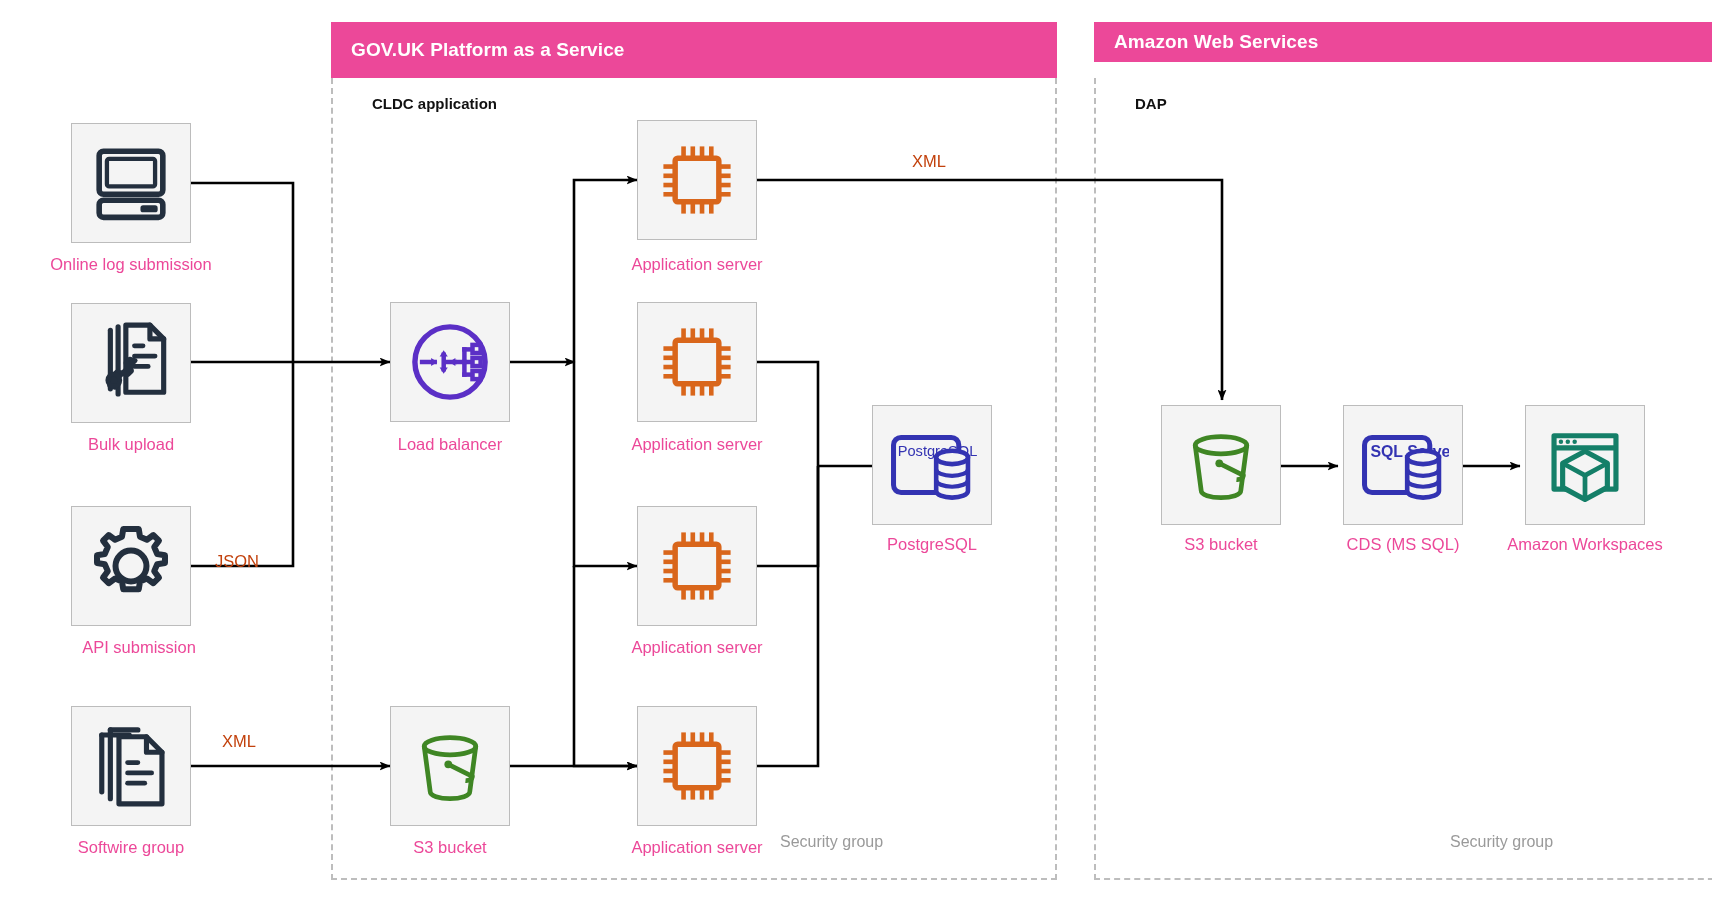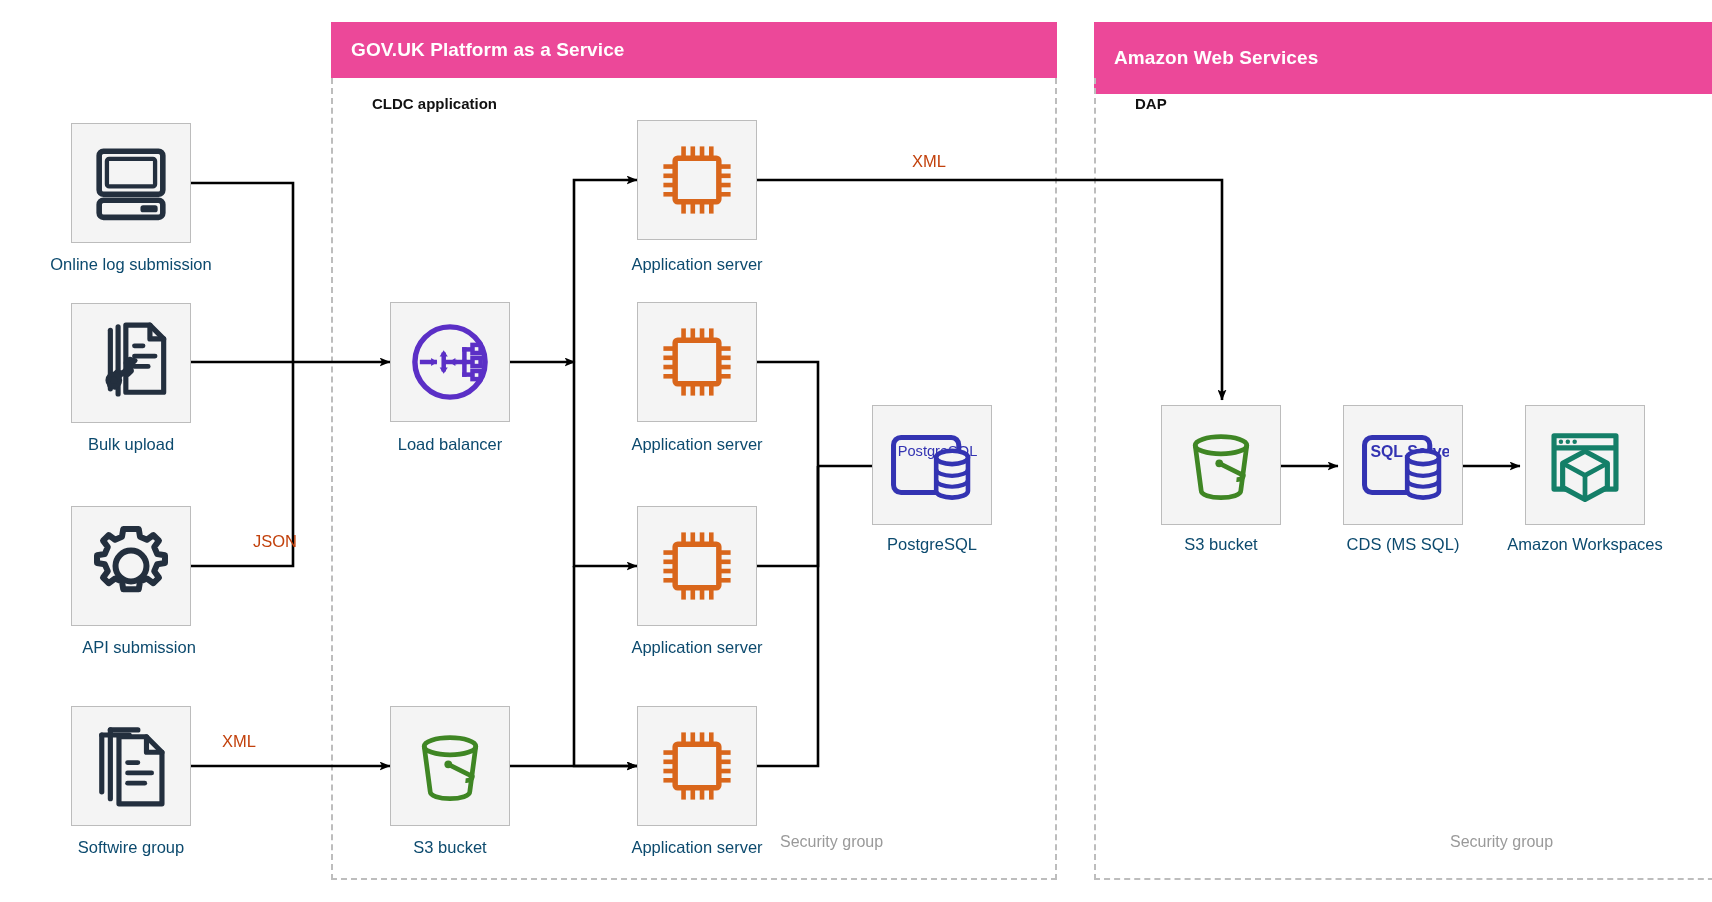--- a/index.html
+++ b/index.html
@@ -64,21 +64,21 @@
     display: flex;
     align-items: center;
     justify-content: center;
   }
   .node svg { display: block; }
   .node-label {
     position: absolute;
     width: 260px;
     text-align: center;
     font-size: 16.5px;
-    color: #0c4a6e;
+    color: #ec4899;
     white-space: nowrap;
   }
 
   
   #wires {
     position: absolute;
     left: 0; top: 0;
     width: 1712px;
     height: 902px;
     pointer-events: none;
@@ -95,21 +95,21 @@
 
 <div id="canvas">
 
   <div class="group-header" style="left:331px; top:22px; width:726px; height:56px;">
     <span>GOV.UK Platform as a Service</span>
   </div>
   <div class="group-body" style="left:331px; top:78px; width:726px; height:802px;"></div>
   <div class="group-sublabel" style="left:350px; top:95px;">CLDC application</div>
   <div class="group-footnote" style="left:780px; top:833px; width:255px;">Security group</div>
 
-  <div class="group-header" style="left:1094px; top:22px; width:618px; height:72px;">
+  <div class="group-header" style="left:1094px; top:22px; width:618px; height:40px;">
     <span>Amazon Web Services</span>
   </div>
   <div class="group-body" style="left:1094px; top:78px; width:640px; height:802px;"></div>
   <div class="group-sublabel" style="left:1113px; top:95px;">DAP</div>
   <div class="group-footnote" style="left:1450px; top:833px; width:255px;">Security group</div>
 
   <svg id="wires" viewBox="0 0 1712 902">
     <defs>
       <marker id="arrow" markerWidth="11" markerHeight="9" refX="10.5" refY="4.5" orient="auto" markerUnits="userSpaceOnUse">
         <path d="M0,0 L11,4.5 L0,9 L2.6,4.5 Z" fill="#000000"></path>
@@ -135,21 +135,21 @@
       <path d="M756,766 L818,766 L818,466"></path>
       <path d="M818,466 L928,466" marker-end="url(#arrow)"></path>
 
       <path d="M756,180 L1222,180 L1222,400" marker-end="url(#arrow)"></path>
 
       <path d="M1281,466 L1338,466" marker-end="url(#arrow)"></path>
       <path d="M1463,466 L1520,466" marker-end="url(#arrow)"></path>
     </g>
   </svg>
 
-  <div class="edge-label" style="left:215px; top:532px;margin-left:38px;">JSON</div>
+  <div class="edge-label" style="left:215px; top:552px;">JSON</div>
   <div class="edge-label" style="left:222px; top:732px;">XML</div>
   <div class="edge-label" style="left:912px; top:152px;">XML</div>
 
   <div class="node" style="left:71px; top:123px;">
     <span>
       <svg width="86" height="86" viewBox="0 0 100 100">
         <g fill="none" stroke="#232F3E" stroke-width="6.5" stroke-linejoin="round">
           <rect x="13" y="13" width="74" height="50" rx="5"></rect>
           <rect x="22" y="22" width="56" height="32" rx="2.5" stroke-width="5"></rect>
           <rect x="13" y="70" width="74" height="20" rx="5"></rect>

